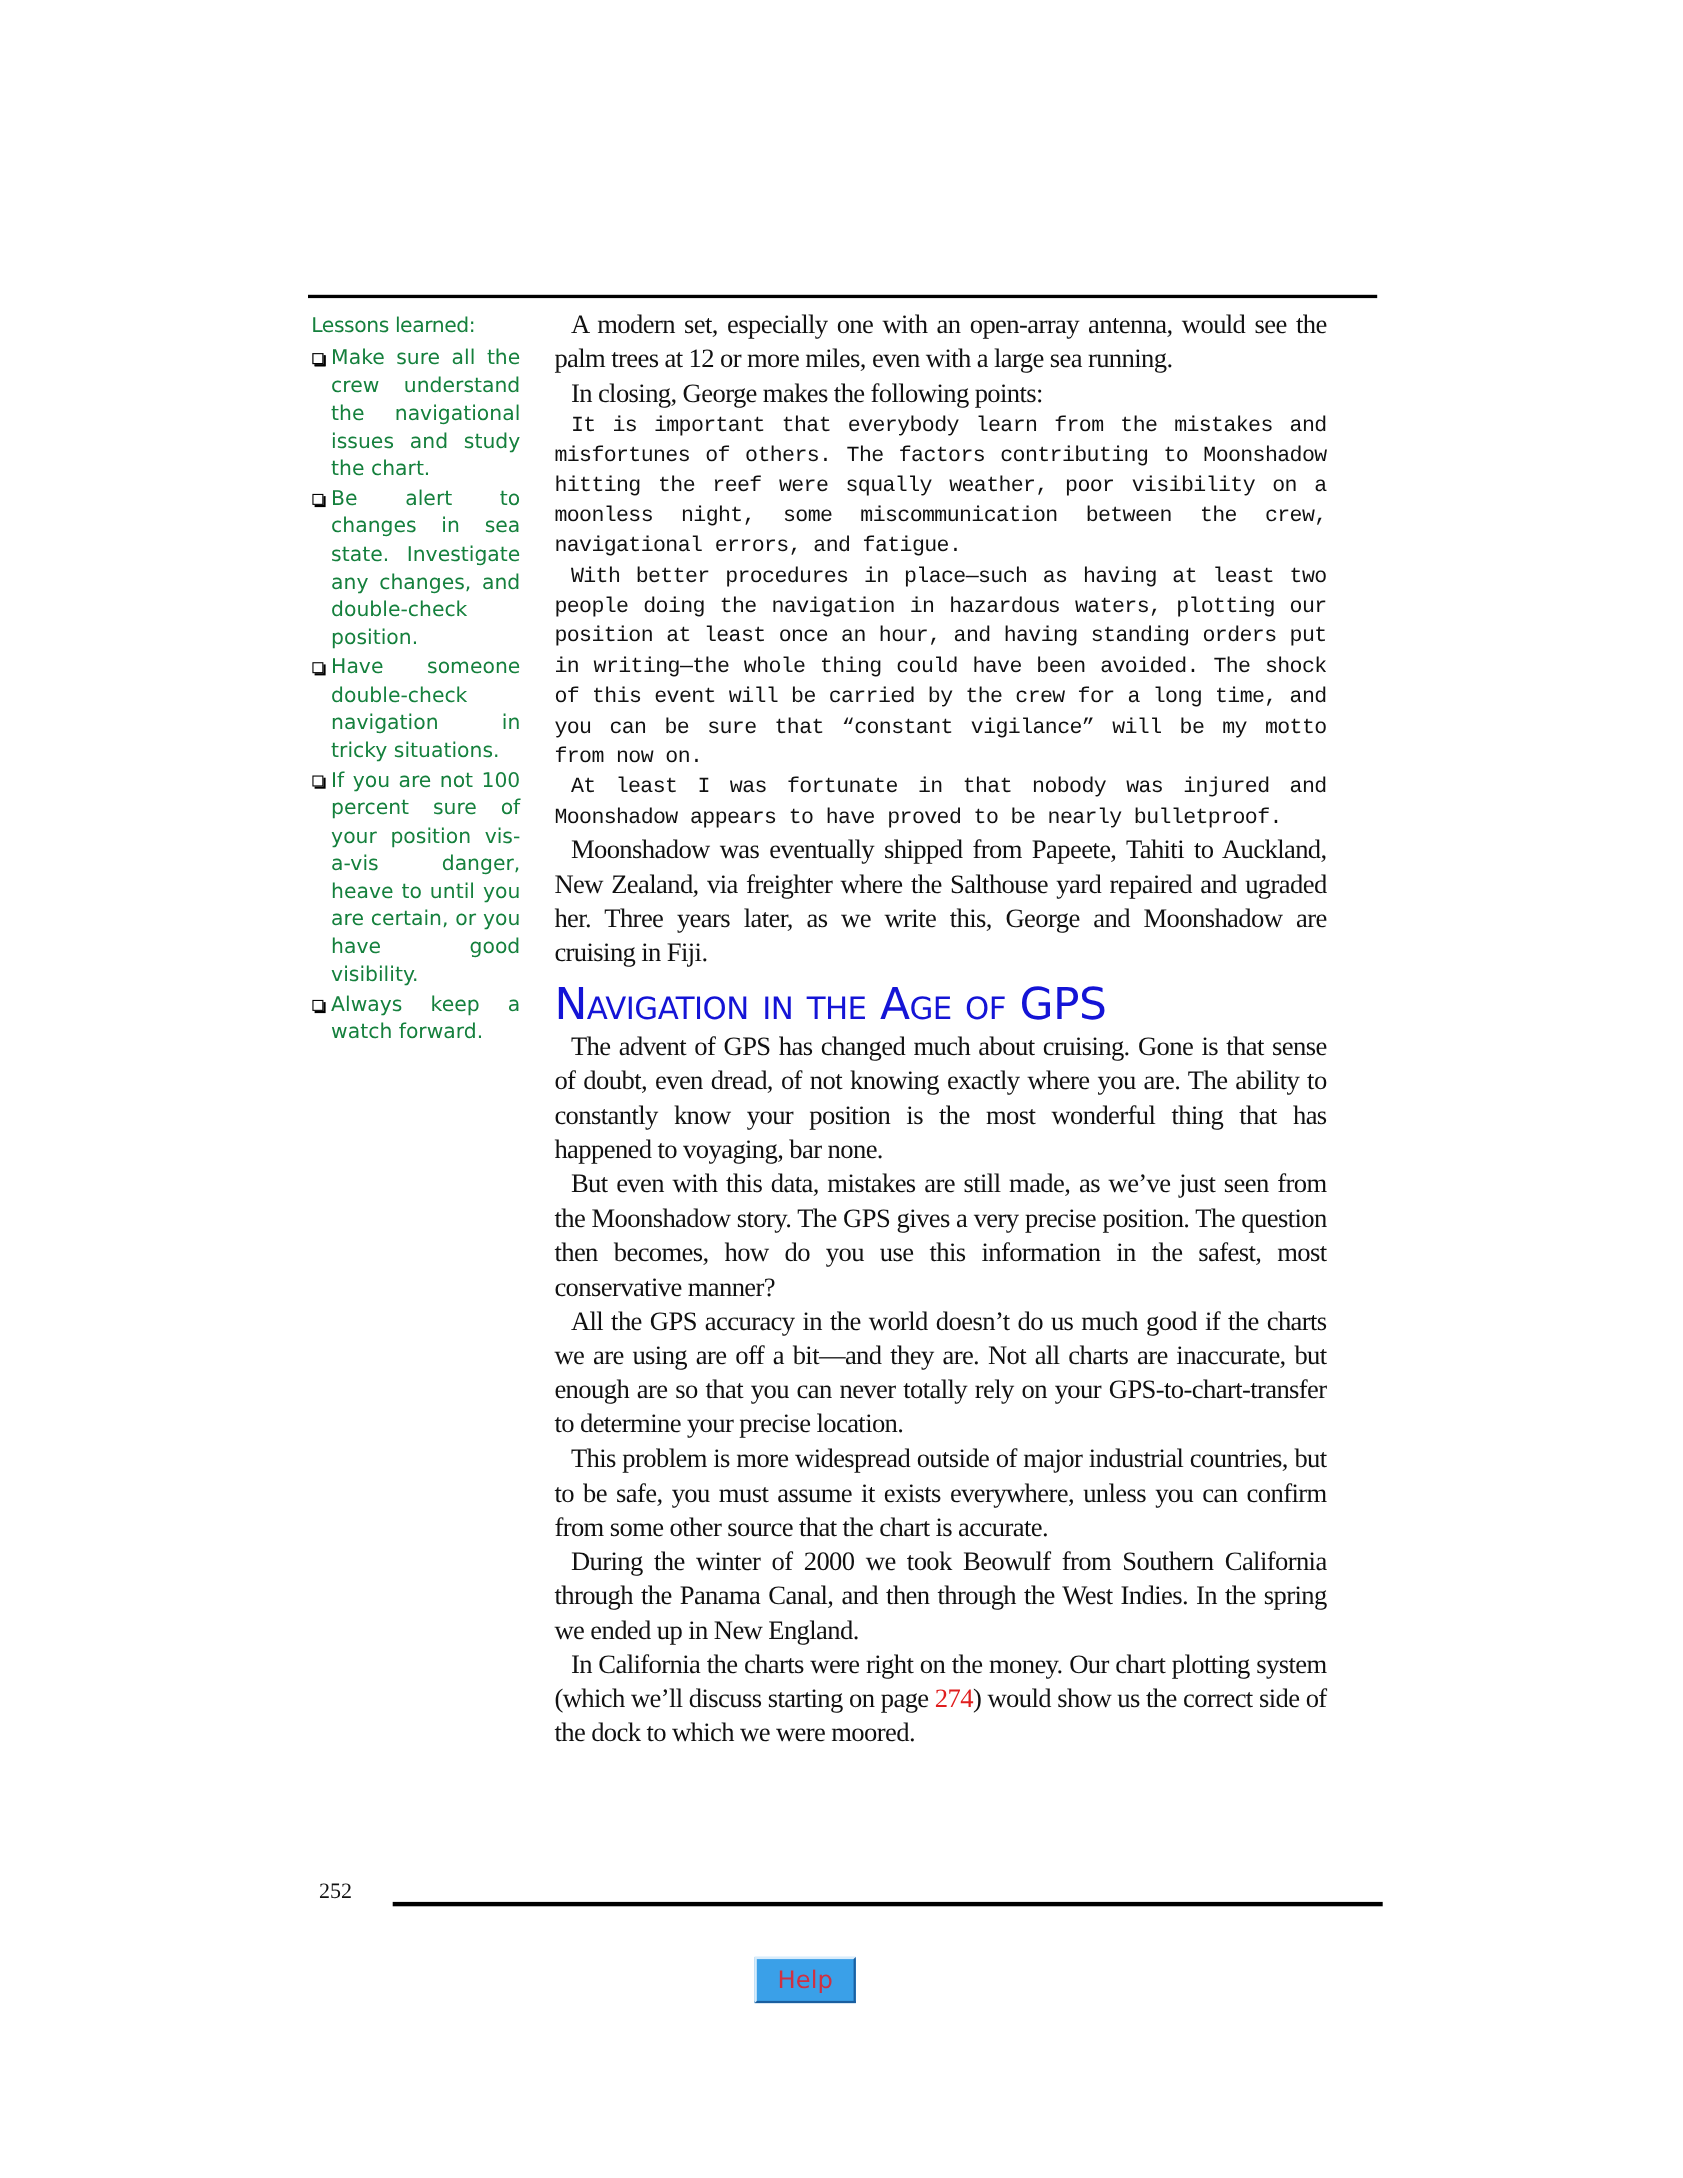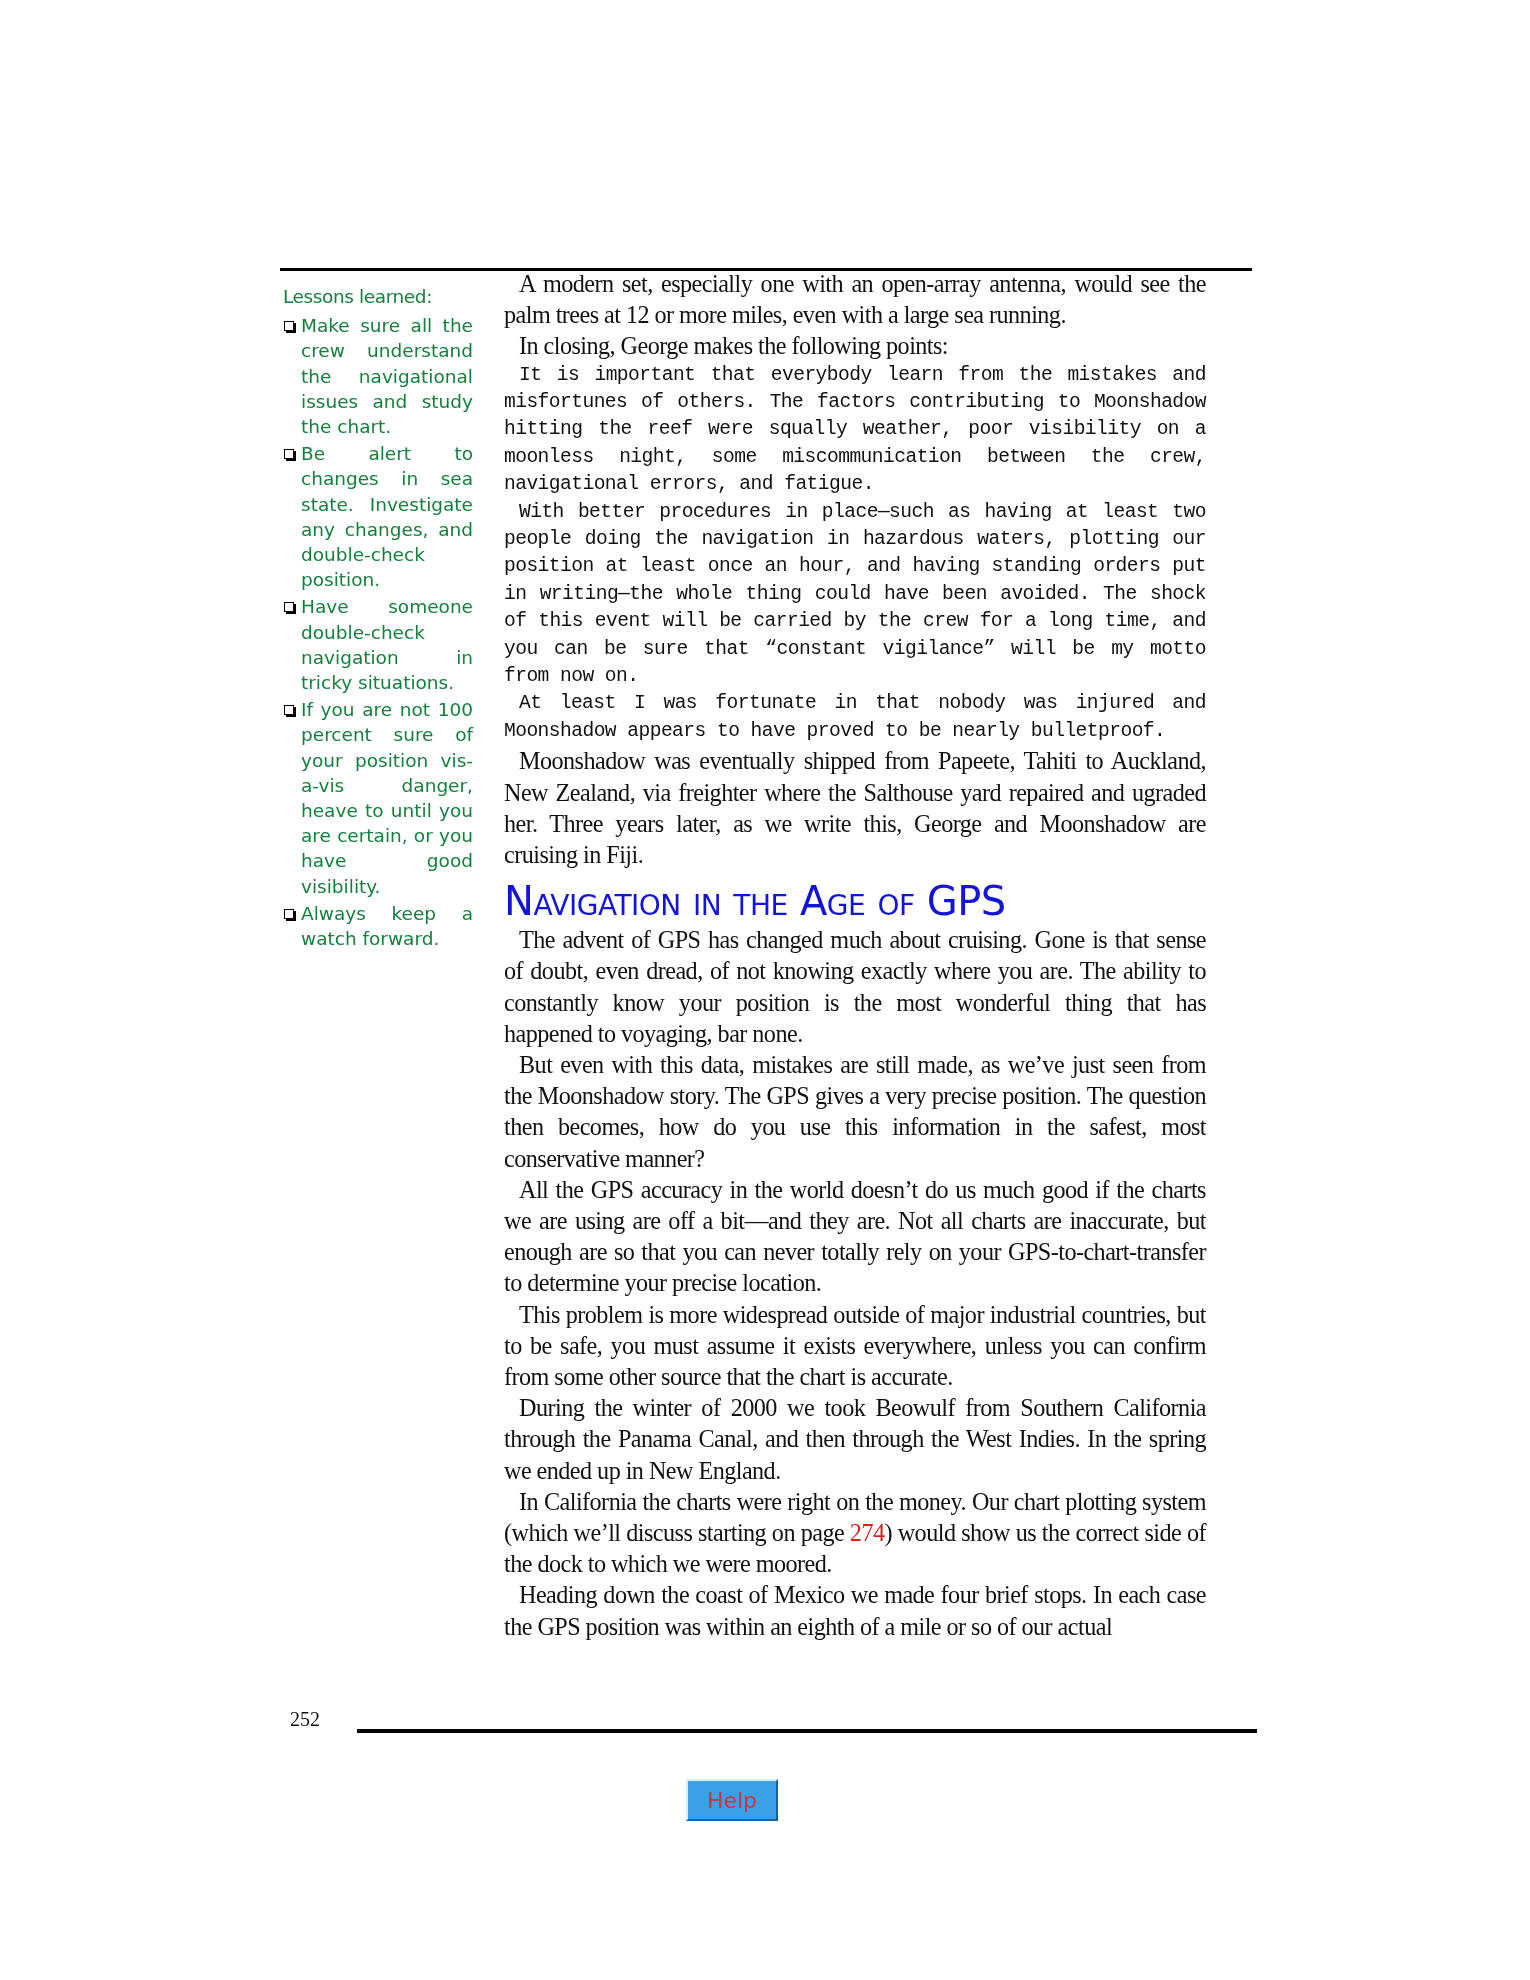--- a/index.html
+++ b/index.html
@@ -3,21 +3,21 @@
 <meta charset="utf-8">
 <style>
   html, body { margin: 0; padding: 0; background: #ffffff; }
   body { width: 1530px; height: 1980px; position: relative; overflow: hidden; color: #111; }
   .rule-top { position: absolute; left: 280px; top: 268px; width: 972px; height: 3px; background: #000; }
   .sidebar { position: absolute; left: 283px; top: 284px; width: 190px; font-family: "DejaVu Sans", sans-serif; font-size: 18.5px; line-height: 25.2px; color: #15803d; }
   .sidebar .heading { margin: 0 0 4px 0; letter-spacing: -0.4px; }
   .sidebar ul { list-style: none; margin: 0; padding: 0; }
   .sidebar li { position: relative; padding-left: 18px; margin-bottom: 2px; text-align: justify; }
   .sidebar li .box { position: absolute; left: 1px; top: 8px; width: 10px; height: 10px; border: 1px solid #000; box-shadow: 2px 2px 0 #000; background:#fff; box-sizing: border-box; }
-  .main { position: absolute; left: 504px; top: 268px; width: 702px; }
+  .main { position: absolute; left: 504px; top: 280px; width: 702px; }
   .p-serif { font-family: "Liberation Serif", serif; font-size: 24.2px; line-height: 31.2px; margin: 0; text-indent: 15px; text-align: justify; letter-spacing: -0.55px; }
   .p-mono { font-family: "Liberation Mono", monospace; font-size: 19.6px; line-height: 27.4px; margin: 0; text-indent: 15px; text-align: justify; letter-spacing: -0.55px; }
   .h1 { font-family: "DejaVu Sans", sans-serif; color: #1414d6; font-size: 40px; line-height: 46px; margin: 8px 0 0 0; font-variant: small-caps; letter-spacing: -0.5px; font-weight: normal; }
   .h2 { font-family: "Liberation Serif", serif; color: #1414d6; font-size: 26px; line-height: 30px; margin: 12px 0 0 0; font-weight: normal; letter-spacing: 0.3px; }
   .page-link { color: #e01e1e; }
   .footer-num { position: absolute; left: 290px; top: 1708px; font-family: "Liberation Serif", serif; font-size: 20px; color: #111; }
   .rule-bottom { position: absolute; left: 357px; top: 1729px; width: 900px; height: 4px; background: #000; }
   .help-btn { position: absolute; left: 686px; top: 1779px; width: 92px; height: 42px; background: #3aa0e8; border-top: 2px solid #d8ecfa; border-left: 2px solid #d8ecfa; border-right: 2px solid #1a5fa0; border-bottom: 2px solid #1a5fa0; box-sizing: border-box; display: flex; align-items: center; justify-content: center; font-family: "DejaVu Sans", sans-serif; font-size: 22px; color: #d03040; cursor: pointer; }
 </style>
 </head>
@@ -46,19 +46,18 @@
   <p class="p-serif">Moonshadow was eventually shipped from Papeete, Tahiti to Auckland, New Zealand, via freighter where the Salthouse yard repaired and ugraded her. Three years later, as we write this, George and Moonshadow are cruising in Fiji.</p>
 
   <h1 class="h1">Navigation in the Age of GPS</h1>
   <p class="p-serif">The advent of GPS has changed much about cruising. Gone is that sense of doubt, even dread, of not knowing exactly where you are. The ability to constantly know your position is the most wonderful thing that has happened to voyaging, bar none.</p>
   <p class="p-serif">But even with this data, mistakes are still made, as we’ve just seen from the Moonshadow story. The GPS gives a very precise position. The question then becomes, how do you use this information in the safest, most conservative manner?</p>
 
   <p class="p-serif">All the GPS accuracy in the world doesn’t do us much good if the charts we are using are off a bit—and they are. Not all charts are inaccurate, but enough are so that you can never totally rely on your GPS-to-chart-transfer to determine your precise location.</p>
   <p class="p-serif">This problem is more widespread outside of major industrial countries, but to be safe, you must assume it exists everywhere, unless you can confirm from some other source that the chart is accurate.</p>
   <p class="p-serif">During the winter of 2000 we took Beowulf from Southern California through the Panama Canal, and then through the West Indies. In the spring we ended up in New England.</p>
   <p class="p-serif"><span>In California the charts were right on the money. Our chart plotting system (which we’ll discuss starting on page </span><a class="page-link">274</a><span>) would show us the correct side of the dock to which we were moored.</span></p>
-  <p class="p-serif">Heading down the coast of Mexico we made four brief stops. In each case the GPS position was within an eighth of a mile or so of our actual</p>
 </main>
 
 <div class="footer-num">252</div>
 <div class="rule-bottom"></div>
 
 <div class="help-btn">Help</div>
 
 </body></html>

